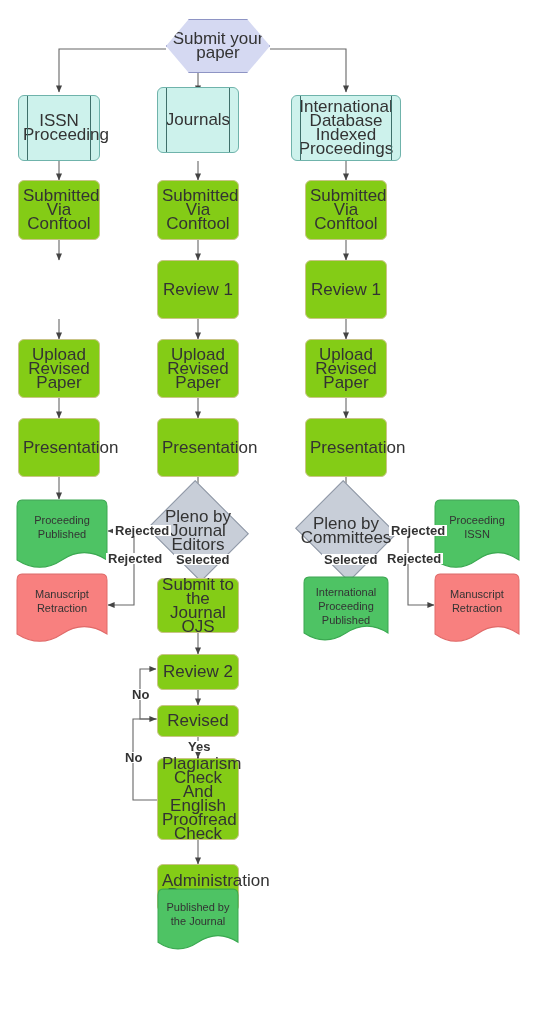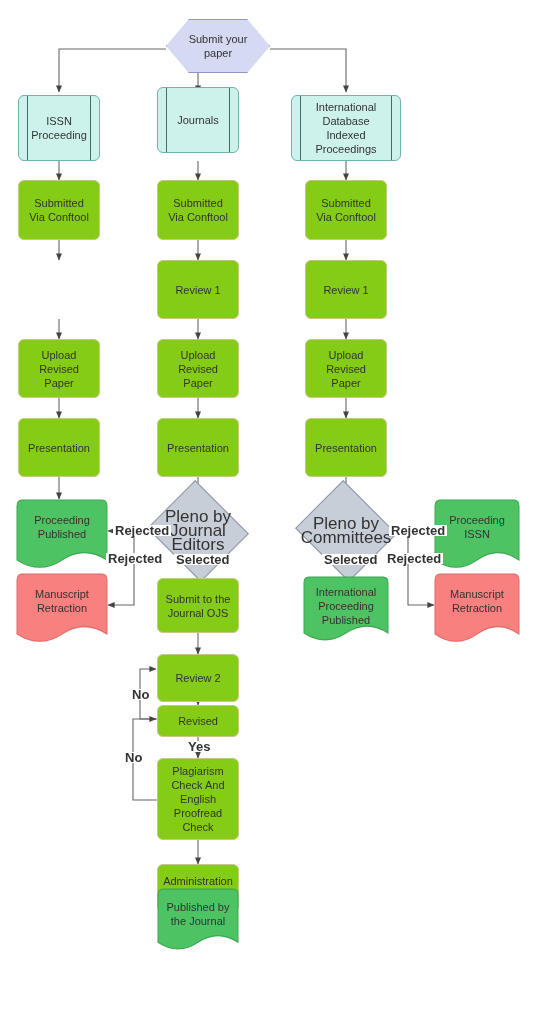--- a/index.html
+++ b/index.html
@@ -28,21 +28,21 @@
     pointer-events: none;
   }
   .node {
     position: absolute;
     box-sizing: border-box;
     display: flex;
     align-items: center;
     justify-content: center;
     text-align: center;
     color: #333333;
-    font-size: 11px;
+    font-size: 17px;
     line-height: 14px;
     z-index: 2;
   }
   .node .lbl {
     display: block;
     width: 100%;
     padding: 0 4px;
     box-sizing: border-box;
     white-space: pre-line;
   }
@@ -324,21 +324,21 @@
     </svg>
     <span class="lbl">Manuscript
 Retraction</span>
   </div>
 
   <div class="node shape-process" style="left:157px; top:578px; width:82px; height:55px;">
     <span class="lbl">Submit to the
 Journal OJS</span>
   </div>
 
-  <div class="node shape-process" style="left:157px; top:654px; width:82px; height:48px;">
+  <div class="node shape-process" style="left:157px; top:654px; width:82px; height:36px;">
     <span class="lbl">Review 2</span>
   </div>
 
   <div class="node shape-process" style="left:157px; top:705px; width:82px; height:32px;">
     <span class="lbl">Revised</span>
   </div>
 
   <div class="node shape-process" style="left:157px; top:758px; width:82px; height:82px;">
     <span class="lbl">Plagiarism
 Check And

